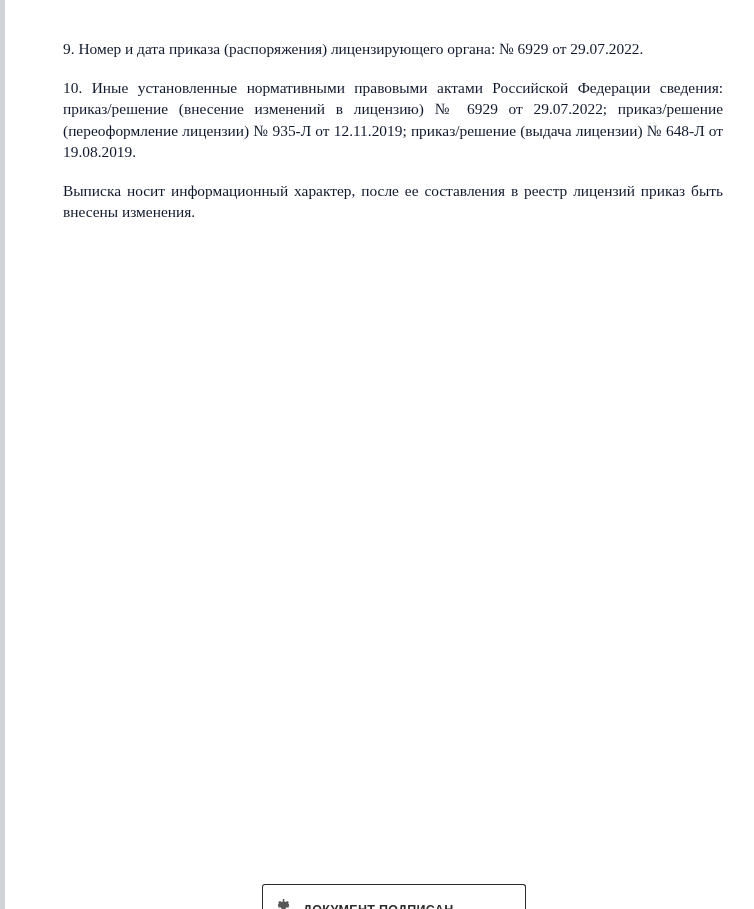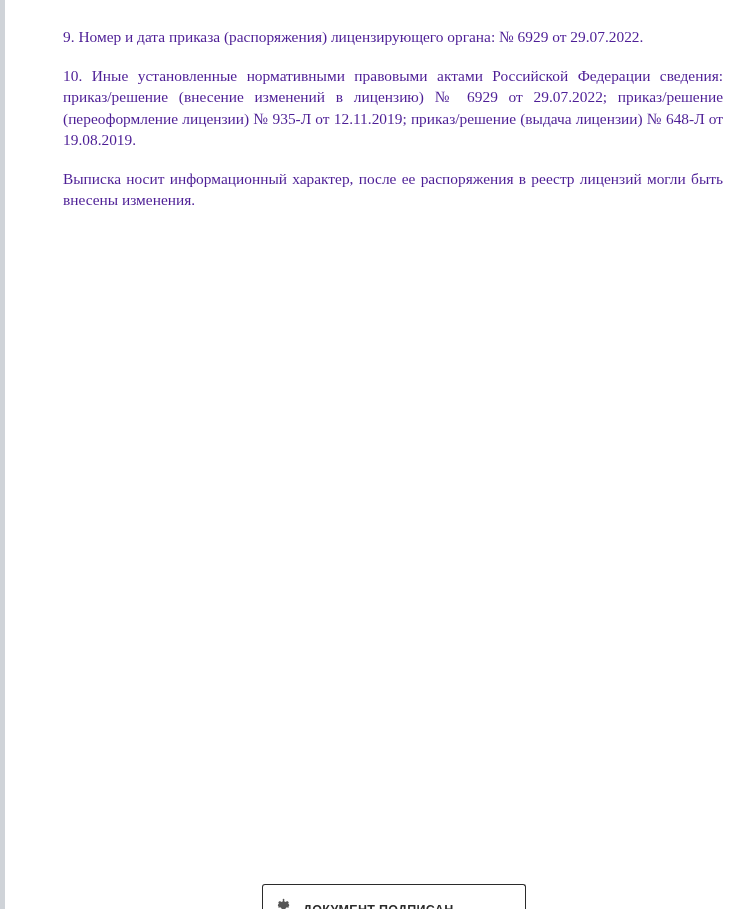--- a/index.html
+++ b/index.html
@@ -34,22 +34,22 @@
   .content {
     position: absolute;
     left: 63px;
     top: 22px;
     width: 660px;
   }
   .para {
     font-size: 15.4px;
     line-height: 21.5px;
     text-align: justify;
-    margin: 4px 0 0 0;
-    color: #4c1d95;
+    margin: 16px 0 0 0;
+    color: #0f172a;
     white-space: pre-wrap;
   }
   .para + .para {
     margin-top: 17px;
   }
   .p-note {
     margin-top: 21px;
   }
   .signature-area {
     position: absolute;
@@ -104,21 +104,21 @@
 </head>
 <body>
 
 <div class="page">
 
   <div class="left-rule"></div>
 
   <div class="content">
     <p class="para">9. Номер и дата приказа (распоряжения) лицензирующего органа: № 6929 от 29.07.2022.</p>
     <p class="para">10. Иные установленные нормативными правовыми актами Российской Федерации сведения: приказ/решение (внесение изменений в лицензию) № 6929 от 29.07.2022; приказ/решение (переоформление лицензии) № 935-Л от 12.11.2019; приказ/решение (выдача лицензии) № 648-Л от 19.08.2019.</p>
-    <p class="para p-note">Выписка носит информационный характер, после ее распоряжения в реестр лицензий могли быть внесены изменения.</p>
+    <p class="para p-note">Выписка носит информационный характер, после ее составления в реестр лицензий приказ быть внесены изменения.</p>
   </div>
 
   <div class="signature-area">
     <div class="sig-box">
       <div class="sig-inner">
         <span class="sig-emblem">
           <svg viewBox="0 0 24 24" width="22" height="22" aria-hidden="true">
             <g fill="#3a3a3a">
               <path d="M12 1.8c-.8 0-1.5.6-1.5 1.4 0 .5.2.9.6 1.2-.6.2-1.2.6-1.6 1.1-.5-.5-1.2-.8-2-.8-.9 0-1.6.7-1.6 1.5 0 .5.2.9.6 1.2-.7.3-1.2.9-1.2 1.7 0 .6.3 1.1.8 1.4l-.5.9h3.1c.2.9.8 1.7 1.6 2.2l-.6 1.3h3.6l-.6-1.3c.8-.5 1.4-1.3 1.6-2.2h3.1l-.5-.9c.5-.3.8-.8.8-1.4 0-.8-.5-1.4-1.2-1.7.4-.3.6-.7.6-1.2 0-.8-.7-1.5-1.6-1.5-.8 0-1.5.3-2 .8-.4-.5-1-.9-1.6-1.1.4-.3.6-.7.6-1.2 0-.8-.7-1.4-1.5-1.4z"></path>
               <path d="M7.2 15.4c1.3 2.2 3 3.9 4.8 4.8 1.8-.9 3.5-2.6 4.8-4.8H7.2z"></path>

